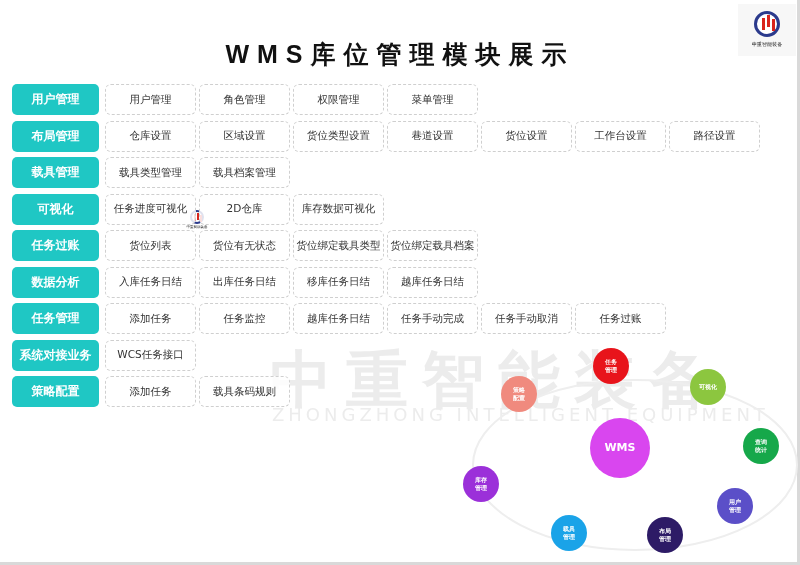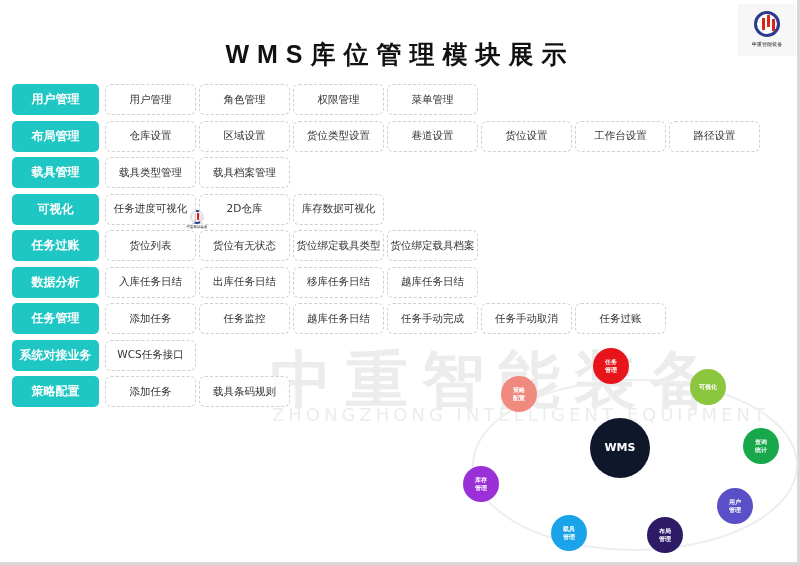--- a/index.html
+++ b/index.html
@@ -121,21 +121,21 @@
 
 <div class="mini-logo">
   <div class="logo-mark"></div>
   <div class="logo-text">中重智能装备</div>
 </div>
 
 <div class="orbit">
   <svg width="345" height="200">
     <ellipse cx="180" cy="105" rx="162" ry="85" fill="none" stroke="#eeeeee" stroke-width="2"></ellipse>
   </svg>
-  <div class="node wms" style="left:135px; top:58px; width:60px; height:60px; background:#0f172a;">WMS</div>
+  <div class="node wms" style="left:135px; top:58px; width:60px; height:60px; background:#d946ef;">WMS</div>
 
   <div class="node" style="left:138px; top:-12px; width:36px; height:36px; background:#e8141b;">
     <div><span>任务</span><br><span>管理</span></div>
   </div>
   <div class="node" style="left:235px; top:9px; width:36px; height:36px; background:#8cc63f;">
     <div><span>可视化</span></div>
   </div>
   <div class="node" style="left:288px; top:68px; width:36px; height:36px; background:#16a84a;">
     <div><span>查询</span><br><span>统计</span></div>
   </div>

